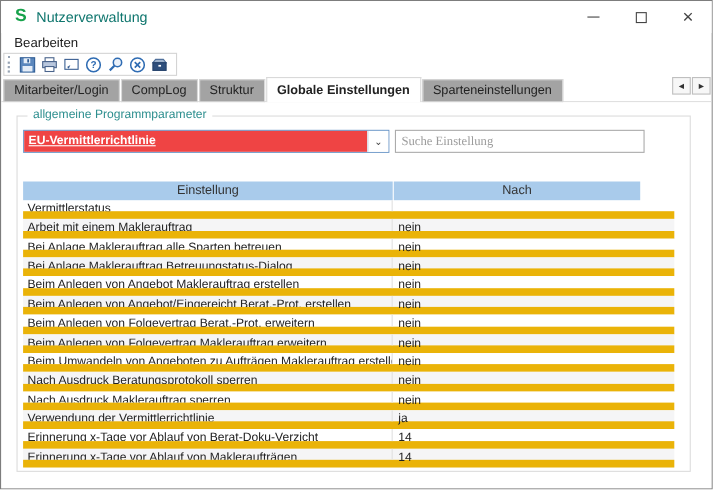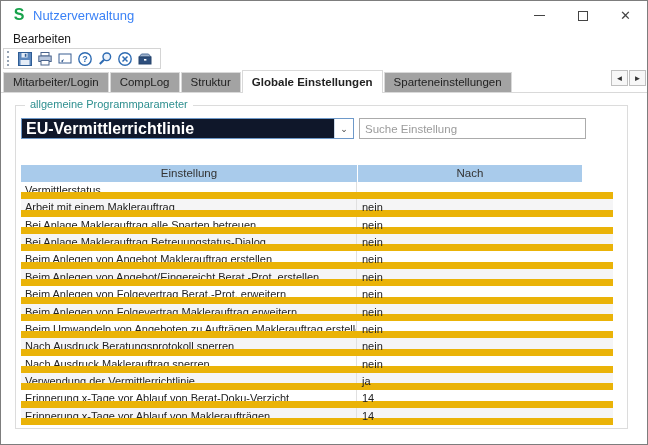--- a/index.html
+++ b/index.html
@@ -5,21 +5,21 @@
   * { margin:0; padding:0; box-sizing:border-box; }
   html,body { background:#fff; }
   body { font-family:"Liberation Sans", sans-serif; }
   .window { position:relative; width:648px; height:445px; background:#fff;
             border:1px solid #7d7d7d; overflow:hidden; }
 
   
   .titlebar { position:absolute; top:0; left:0; right:0; height:29px; background:#fff; }
   .app-icon { position:absolute; left:10px; top:5px; width:16px; height:18px;
               color:#17a24b; font-weight:900; font-size:16px; line-height:18px; text-align:center; }
-  .title-text { position:absolute; left:32px; top:7px; font-size:13px; color:#3b82f6; }
+  .title-text { position:absolute; left:32px; top:7px; font-size:13px; color:#0f766e; }
   .win-controls { position:absolute; right:0; top:0; height:29px; display:flex; }
   .win-btn { width:43px; height:29px; display:flex; align-items:center; justify-content:center; }
   .glyph-min { width:11px; height:1px; background:#444; }
   .glyph-max { width:10px; height:10px; border:1px solid #444; }
   .glyph-close { font-size:13px; color:#444; line-height:1; }
 
   
   .menubar { position:absolute; top:29px; left:0; right:0; height:17px; }
   .menu-item { position:absolute; left:8px; top:1px; font-size:12px; color:#1a1a1a; padding:1px 4px; }
 
@@ -43,26 +43,26 @@
 
   
   .groupbox { position:absolute; left:14px; top:104px; width:613px; height:324px;
               border:1px solid #dcdcdc; }
   .groupbox-label { position:absolute; left:24px; top:97px; background:#fff; padding:0 5px;
                     font-size:11px; color:#2e8f8f; z-index:2; }
 
   
   .combo { position:absolute; left:20px; top:117px; width:333px; height:21px;
            border:1px solid #6e99c9; background:#fff; display:flex; }
-  .combo-value { flex:1; background:#0f172a; color:#fff; font-size:16px; font-weight:bold;
-                 line-height:19px; padding-left:4px; overflow:hidden; }
+  .combo-value { flex:1; background:#ef4444; color:#fff; font-size:11px; font-weight:bold;
+                 line-height:19px; padding-left:4px; overflow:hidden;text-decoration:underline; }
   .combo-btn { width:19px; background:#fff; border-left:1px solid #ccd9e8; display:flex;
                align-items:center; justify-content:center; color:#444; font-size:9px; }
   .search-input { position:absolute; left:358px; top:117px; width:227px; height:21px;
-                  border:1px solid #ababab; font-family:Liberation Sans, sans-serif;
+                  border:1px solid #ababab; font-family:Liberation Serif, serif;
                   font-size:11.5px; padding:0 5px; color:#333; }
   .search-input::placeholder { color:#9b9b9b; }
 
   
   .grid { position:absolute; left:20px; top:140px; width:592px; }
   .grid-header { display:flex; height:17px;margin-top:24px; }
   .gh-cell { background:#a9cbeb; color:#333; font-size:11.5px; text-align:center; line-height:17px; }
   .gh-c1 { width:336px; margin-right:1px; }
   .gh-c2 { width:224px; }
   .grid-row { display:flex; height:17.36px; border-bottom:7px solid #eab308; background:#fff; }

